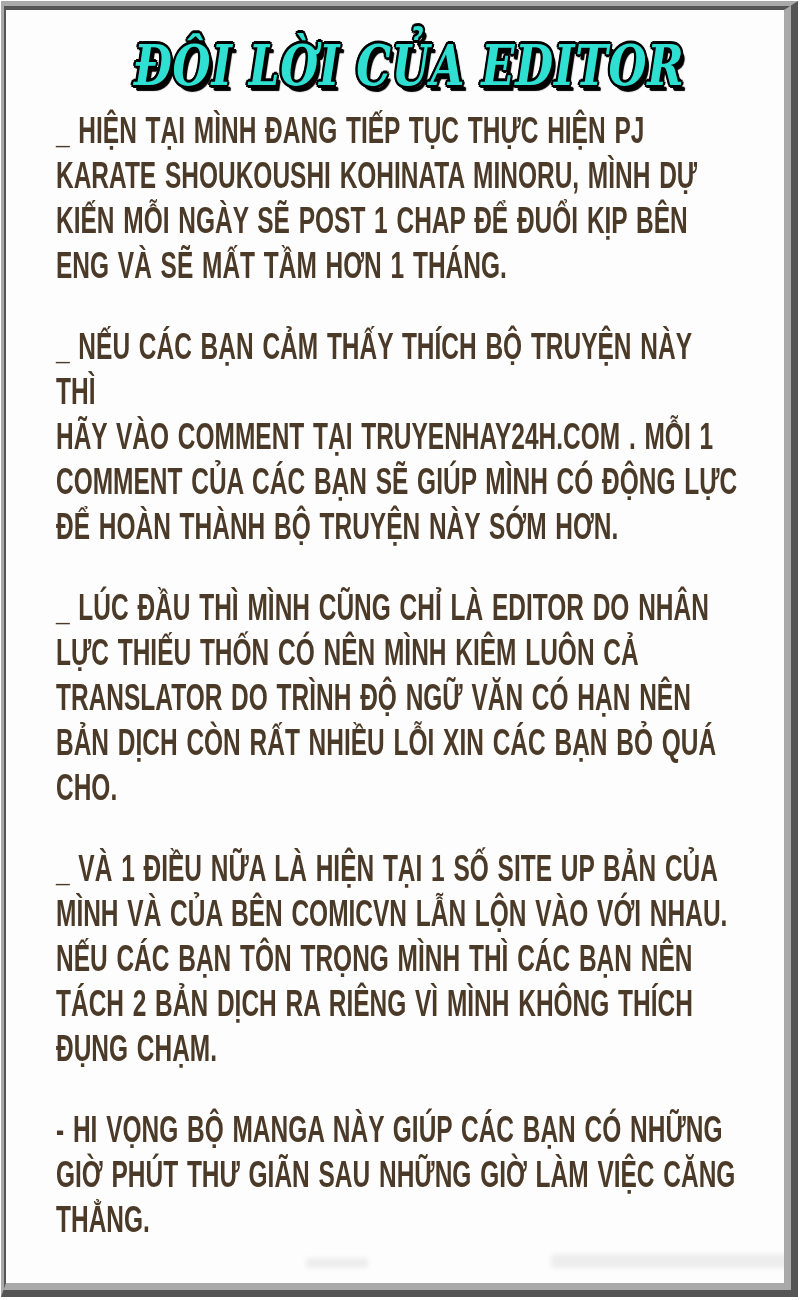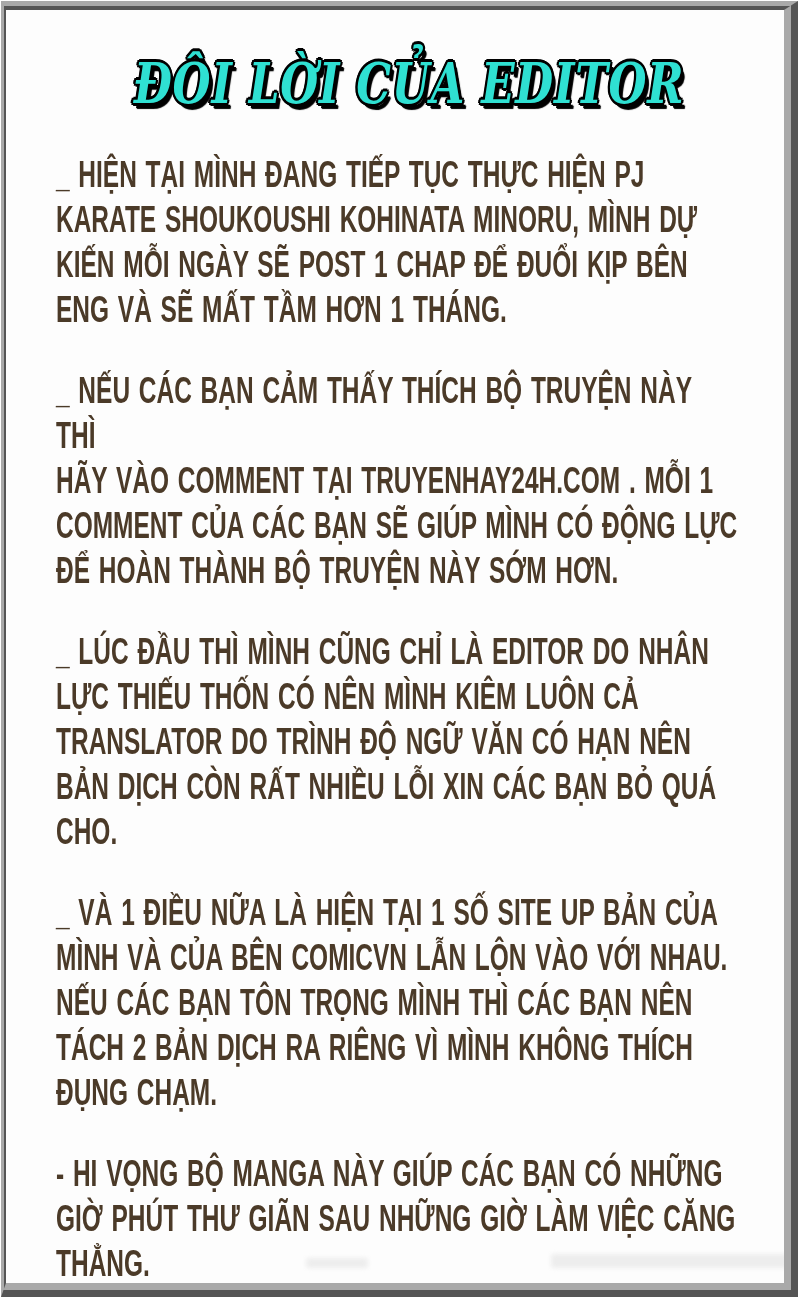--- a/index.html
+++ b/index.html
@@ -30,21 +30,21 @@
     width: 100%;
     height: 100%;
     padding: 0 44px 0 50px;
     box-sizing: border-box;
     overflow: hidden;
   }
 
   .title-wrap {
     text-align: left;
     margin: 0;
-    padding-top: 40px;
+    padding-top: 22px;
     height: 76px;
   }
 
   .title-text {
     display: inline-block;
     font-family: "DejaVu Serif", serif;
     font-style: italic;
     font-weight: bold;
     font-size: 56px;
     line-height: 66px;
@@ -55,21 +55,20 @@
     white-space: nowrap;
     -webkit-text-stroke: 2px #000000;
     paint-order: stroke fill;
     text-shadow:
       -2px -2px 0 #000, 2px -2px 0 #000, -2px 2px 0 #000, 2px 2px 0 #000,
       0 -3px 0 #000, 0 3px 0 #000, -3px 0 0 #000, 3px 0 0 #000,
       4px 5px 0 #000, 5px 6px 1px #000;
   }
 
   .paragraphs {
-    margin-top: 26px;
   }
 
   .para {
     margin: 0 0 36px 0;
     font-family: "Liberation Sans", sans-serif;
     font-weight: bold;
     font-size: 36px;
     line-height: 45px;
     color: #4b3a28;
     white-space: pre-line;

